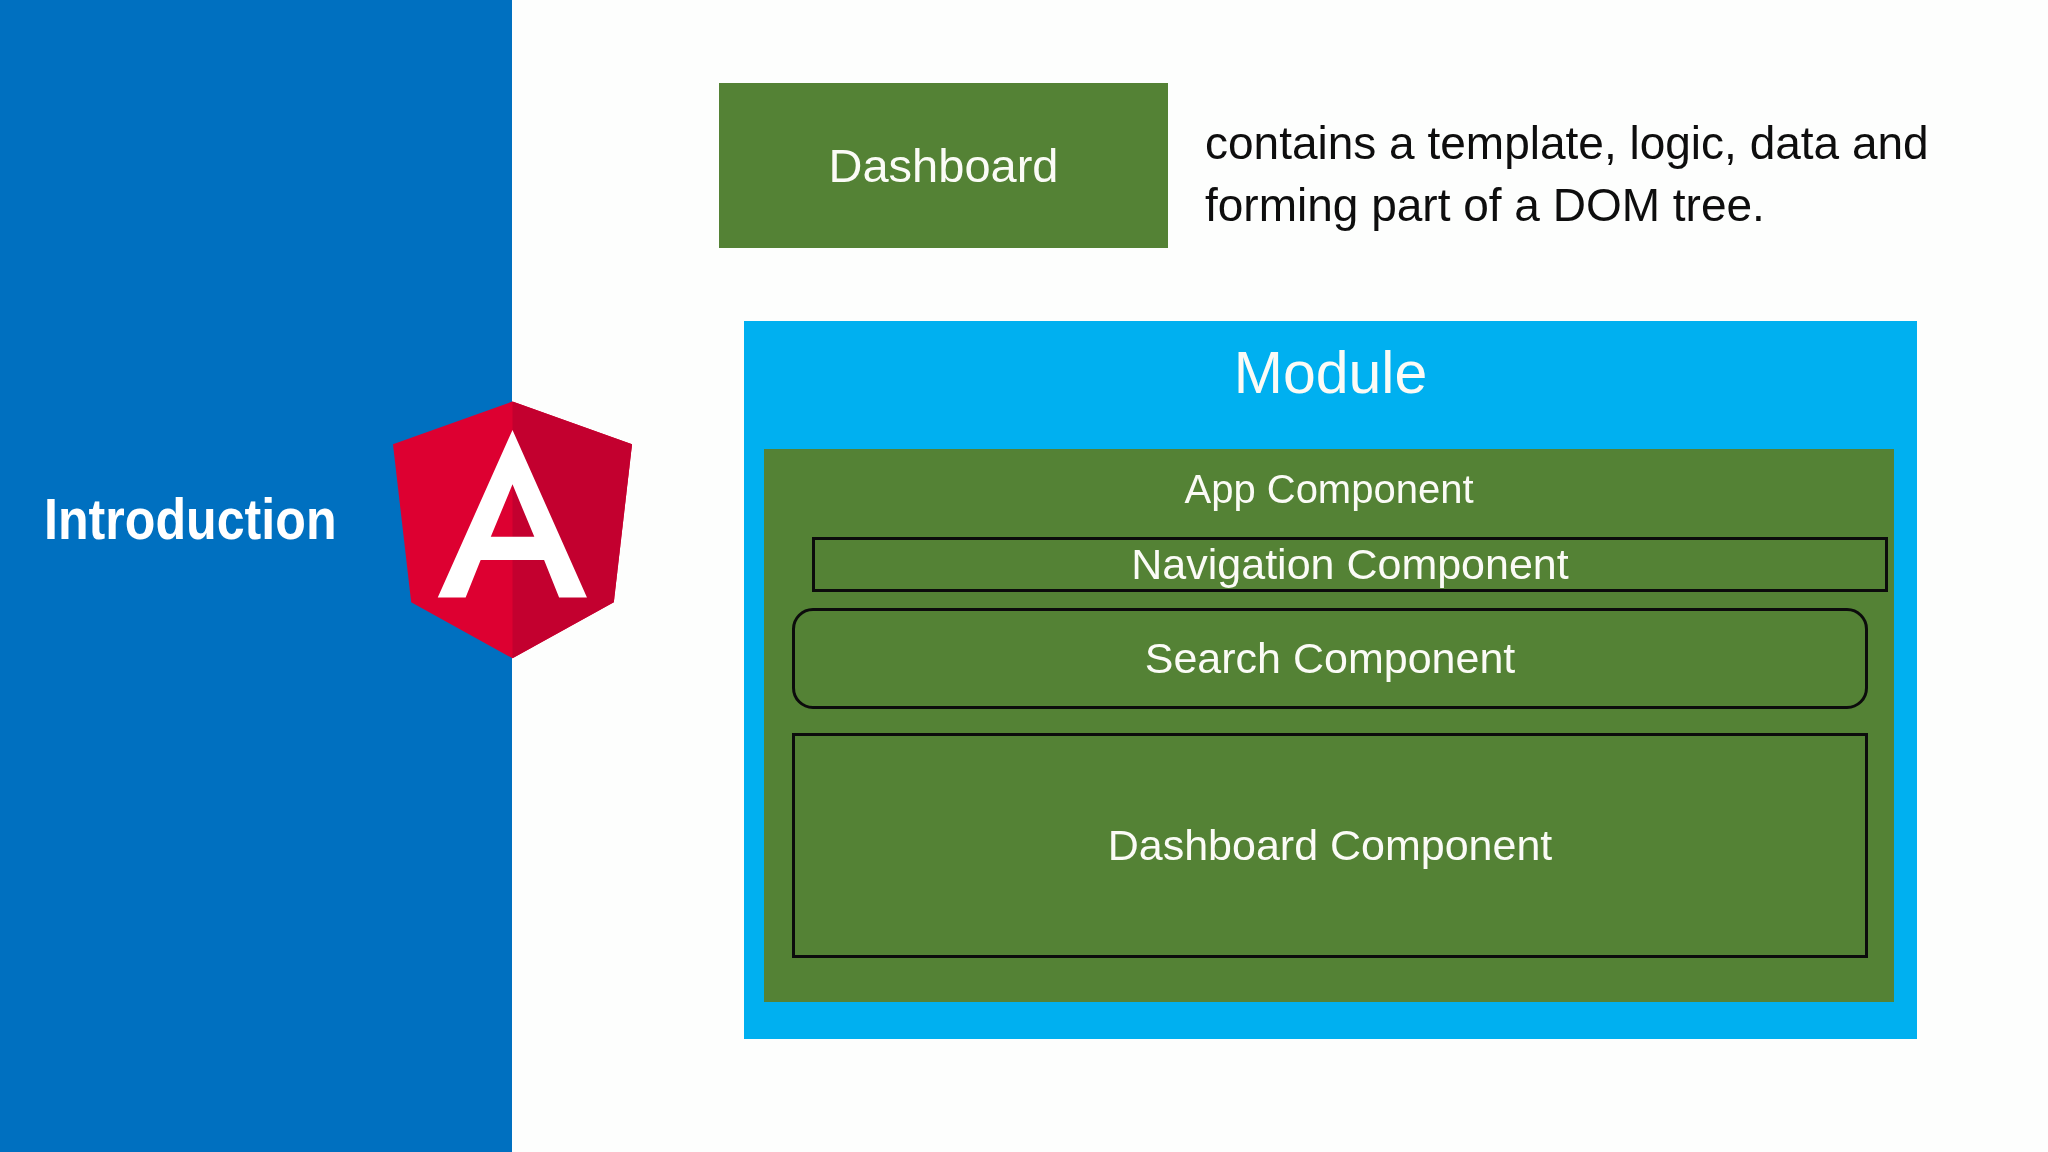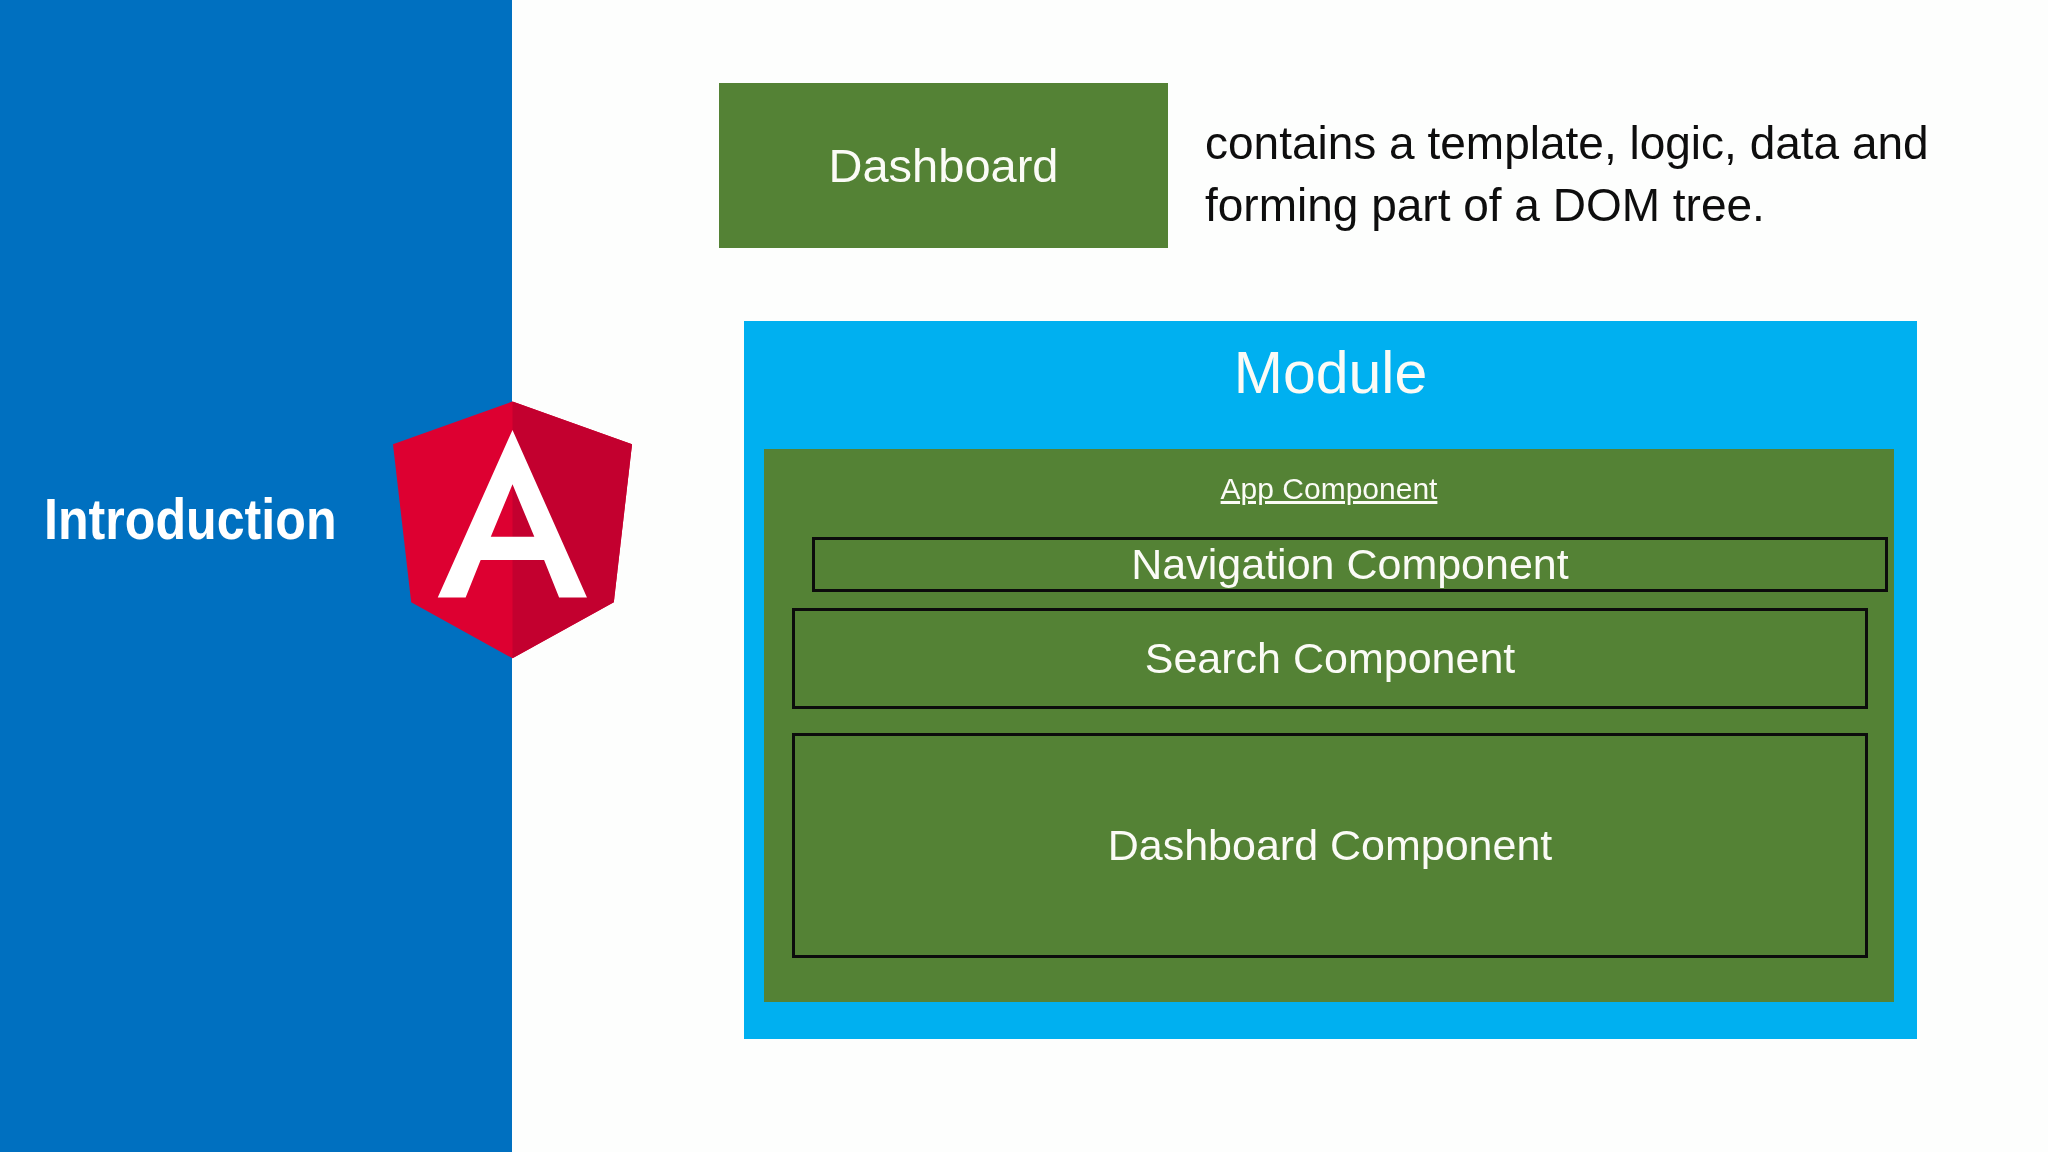--- a/index.html
+++ b/index.html
@@ -86,37 +86,36 @@
     background: #548235;
   }
   .app-component-label {
     position: absolute;
     left: 0; top: 0;
     width: 100%; height: 80px;
     display: flex;
     align-items: center;
     justify-content: center;
     color: #fbfbf6;
-    font-size: 30px;
-    text-decoration: underline;
+    font-size: 40px;
   }
   .inner-box {
     position: absolute;
     left: 28px;
     width: 1076px;
     border: 3px solid #0c0c0c;
     display: flex;
     align-items: center;
     justify-content: center;
     color: #fbfbf6;
     font-size: 43px;
     background: transparent;
   }
   .nav-box       { top: 88px;  height: 55px; margin-left: 20px; }
-  .search-box    { top: 159px; height: 101px; }
+  .search-box    { top: 159px; height: 101px; border-radius: 21px; }
   .dashboard-box { top: 284px; height: 225px; }
 </style>
 </head>
 <body>
 
 <div class="slide">
 
   <div class="sidebar"></div>
 
   <div class="intro-title">Introduction</div>

